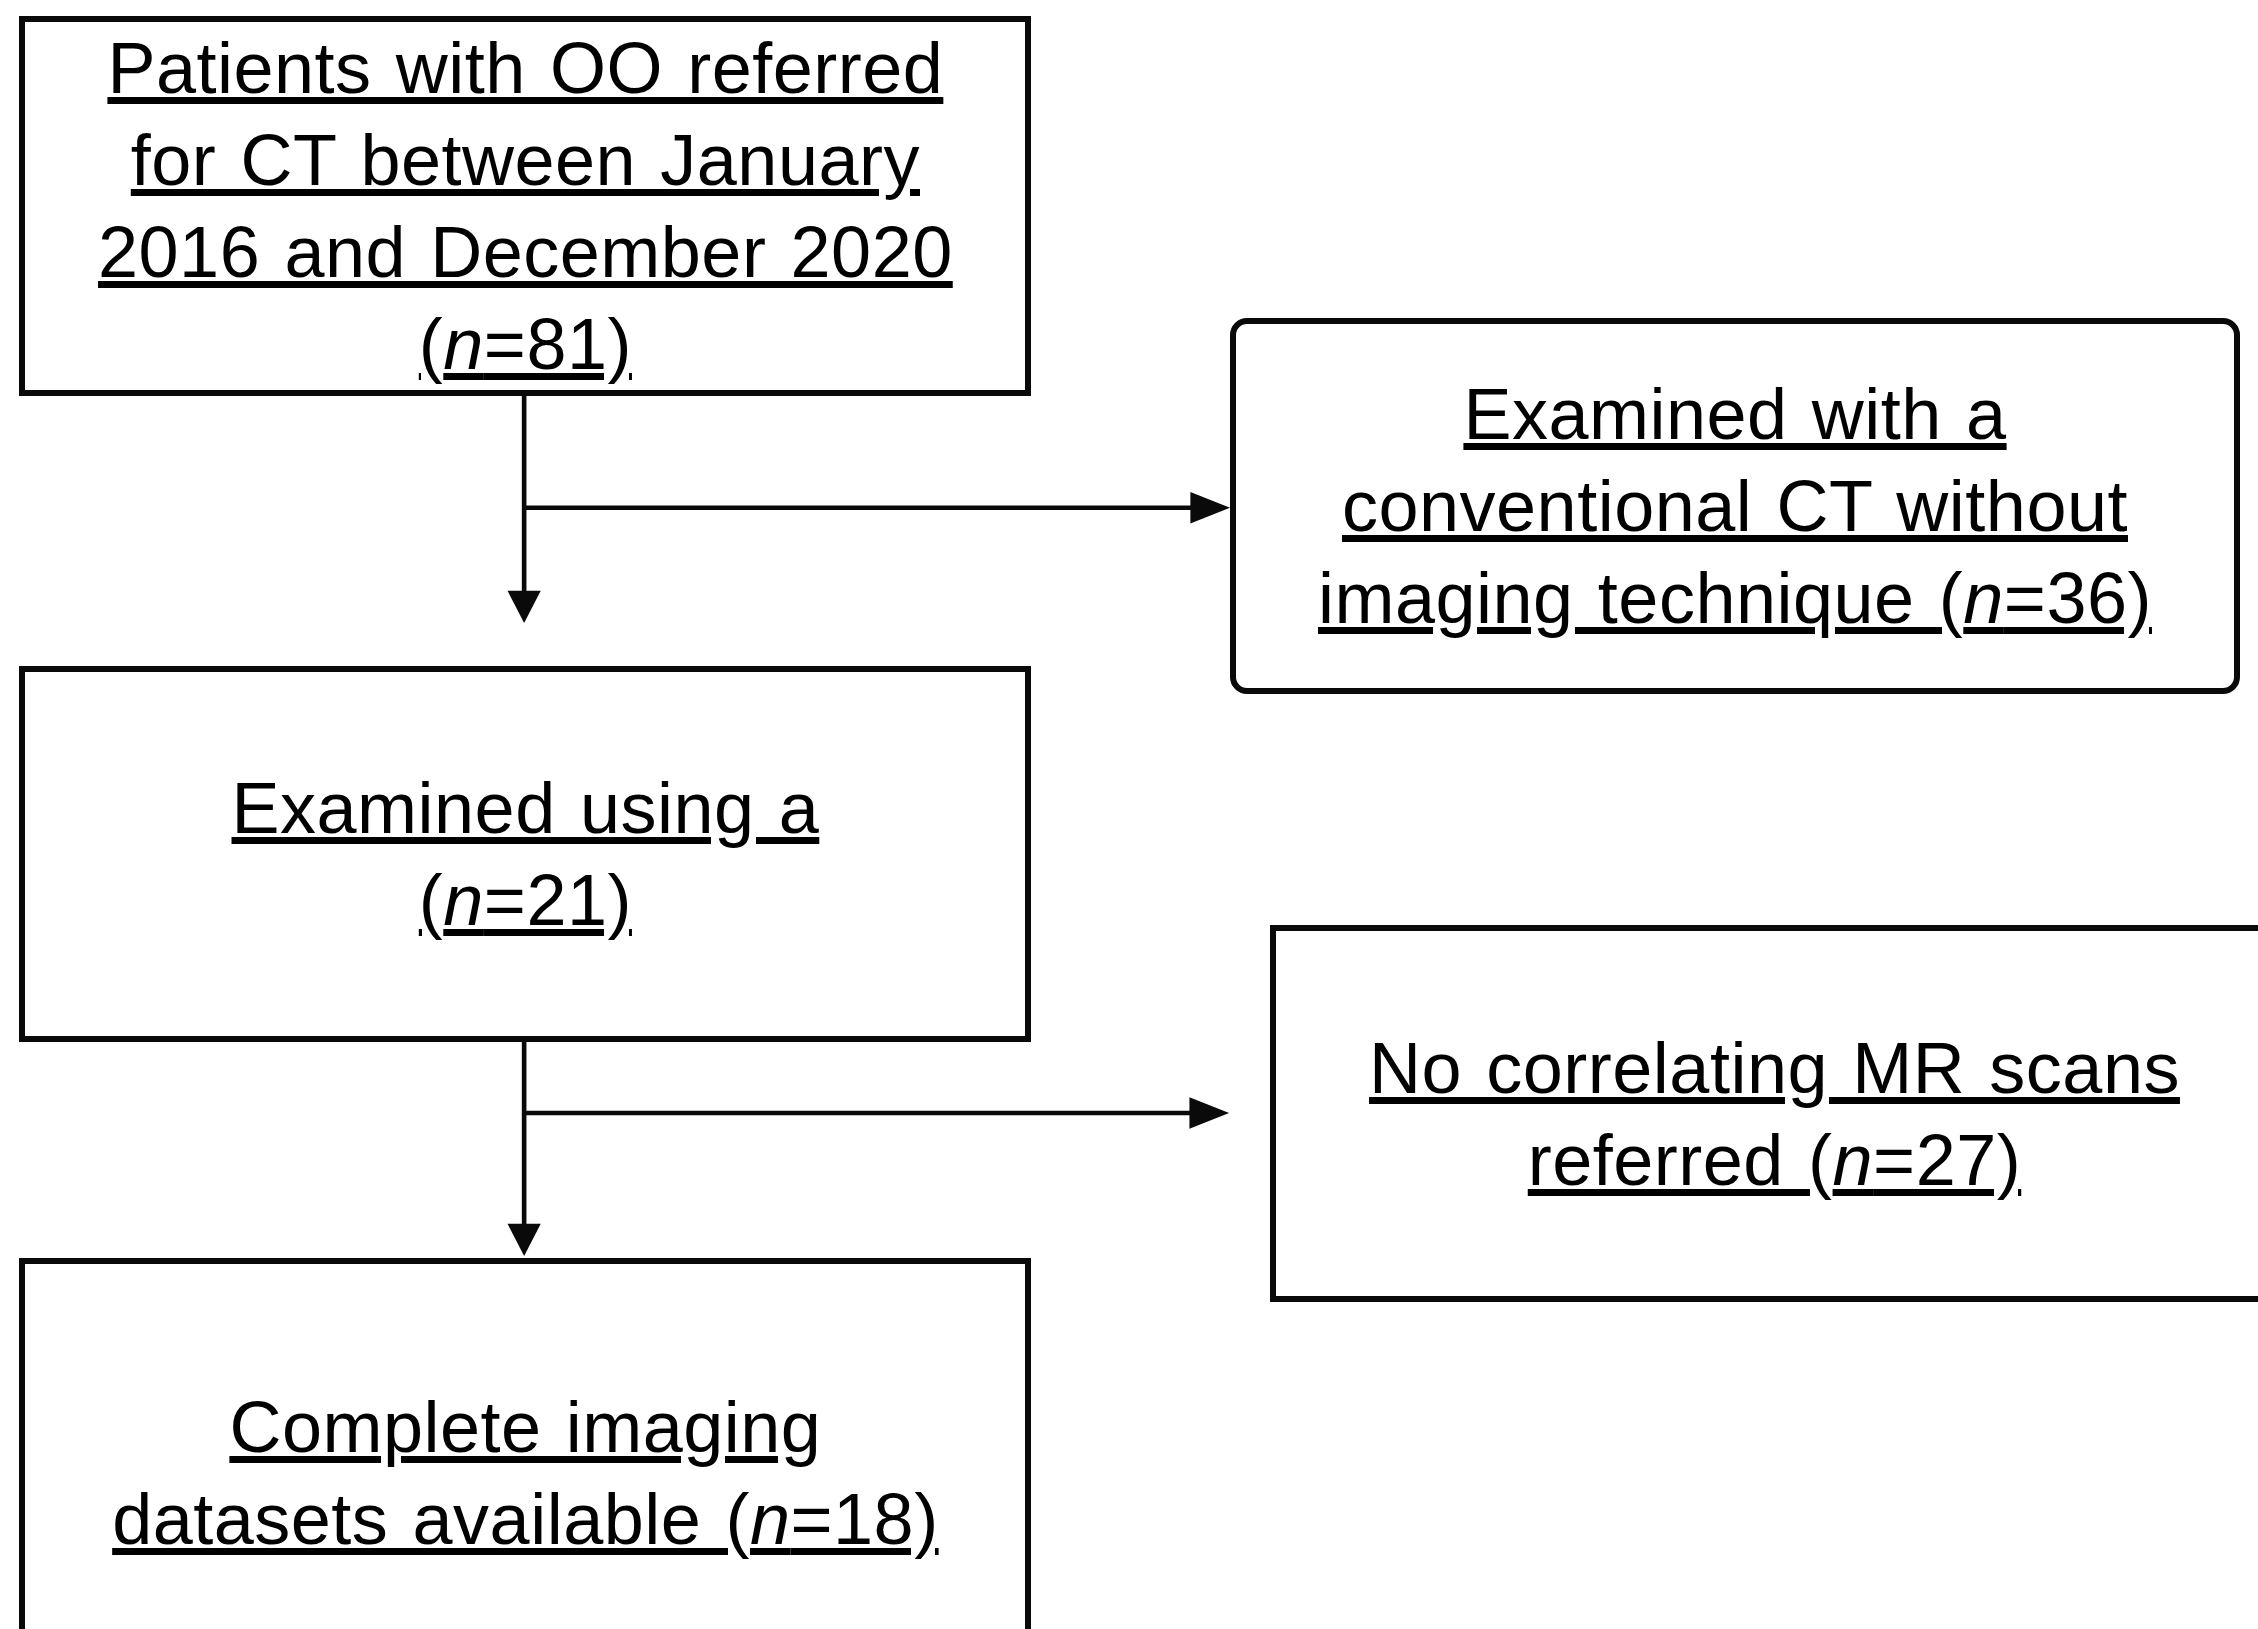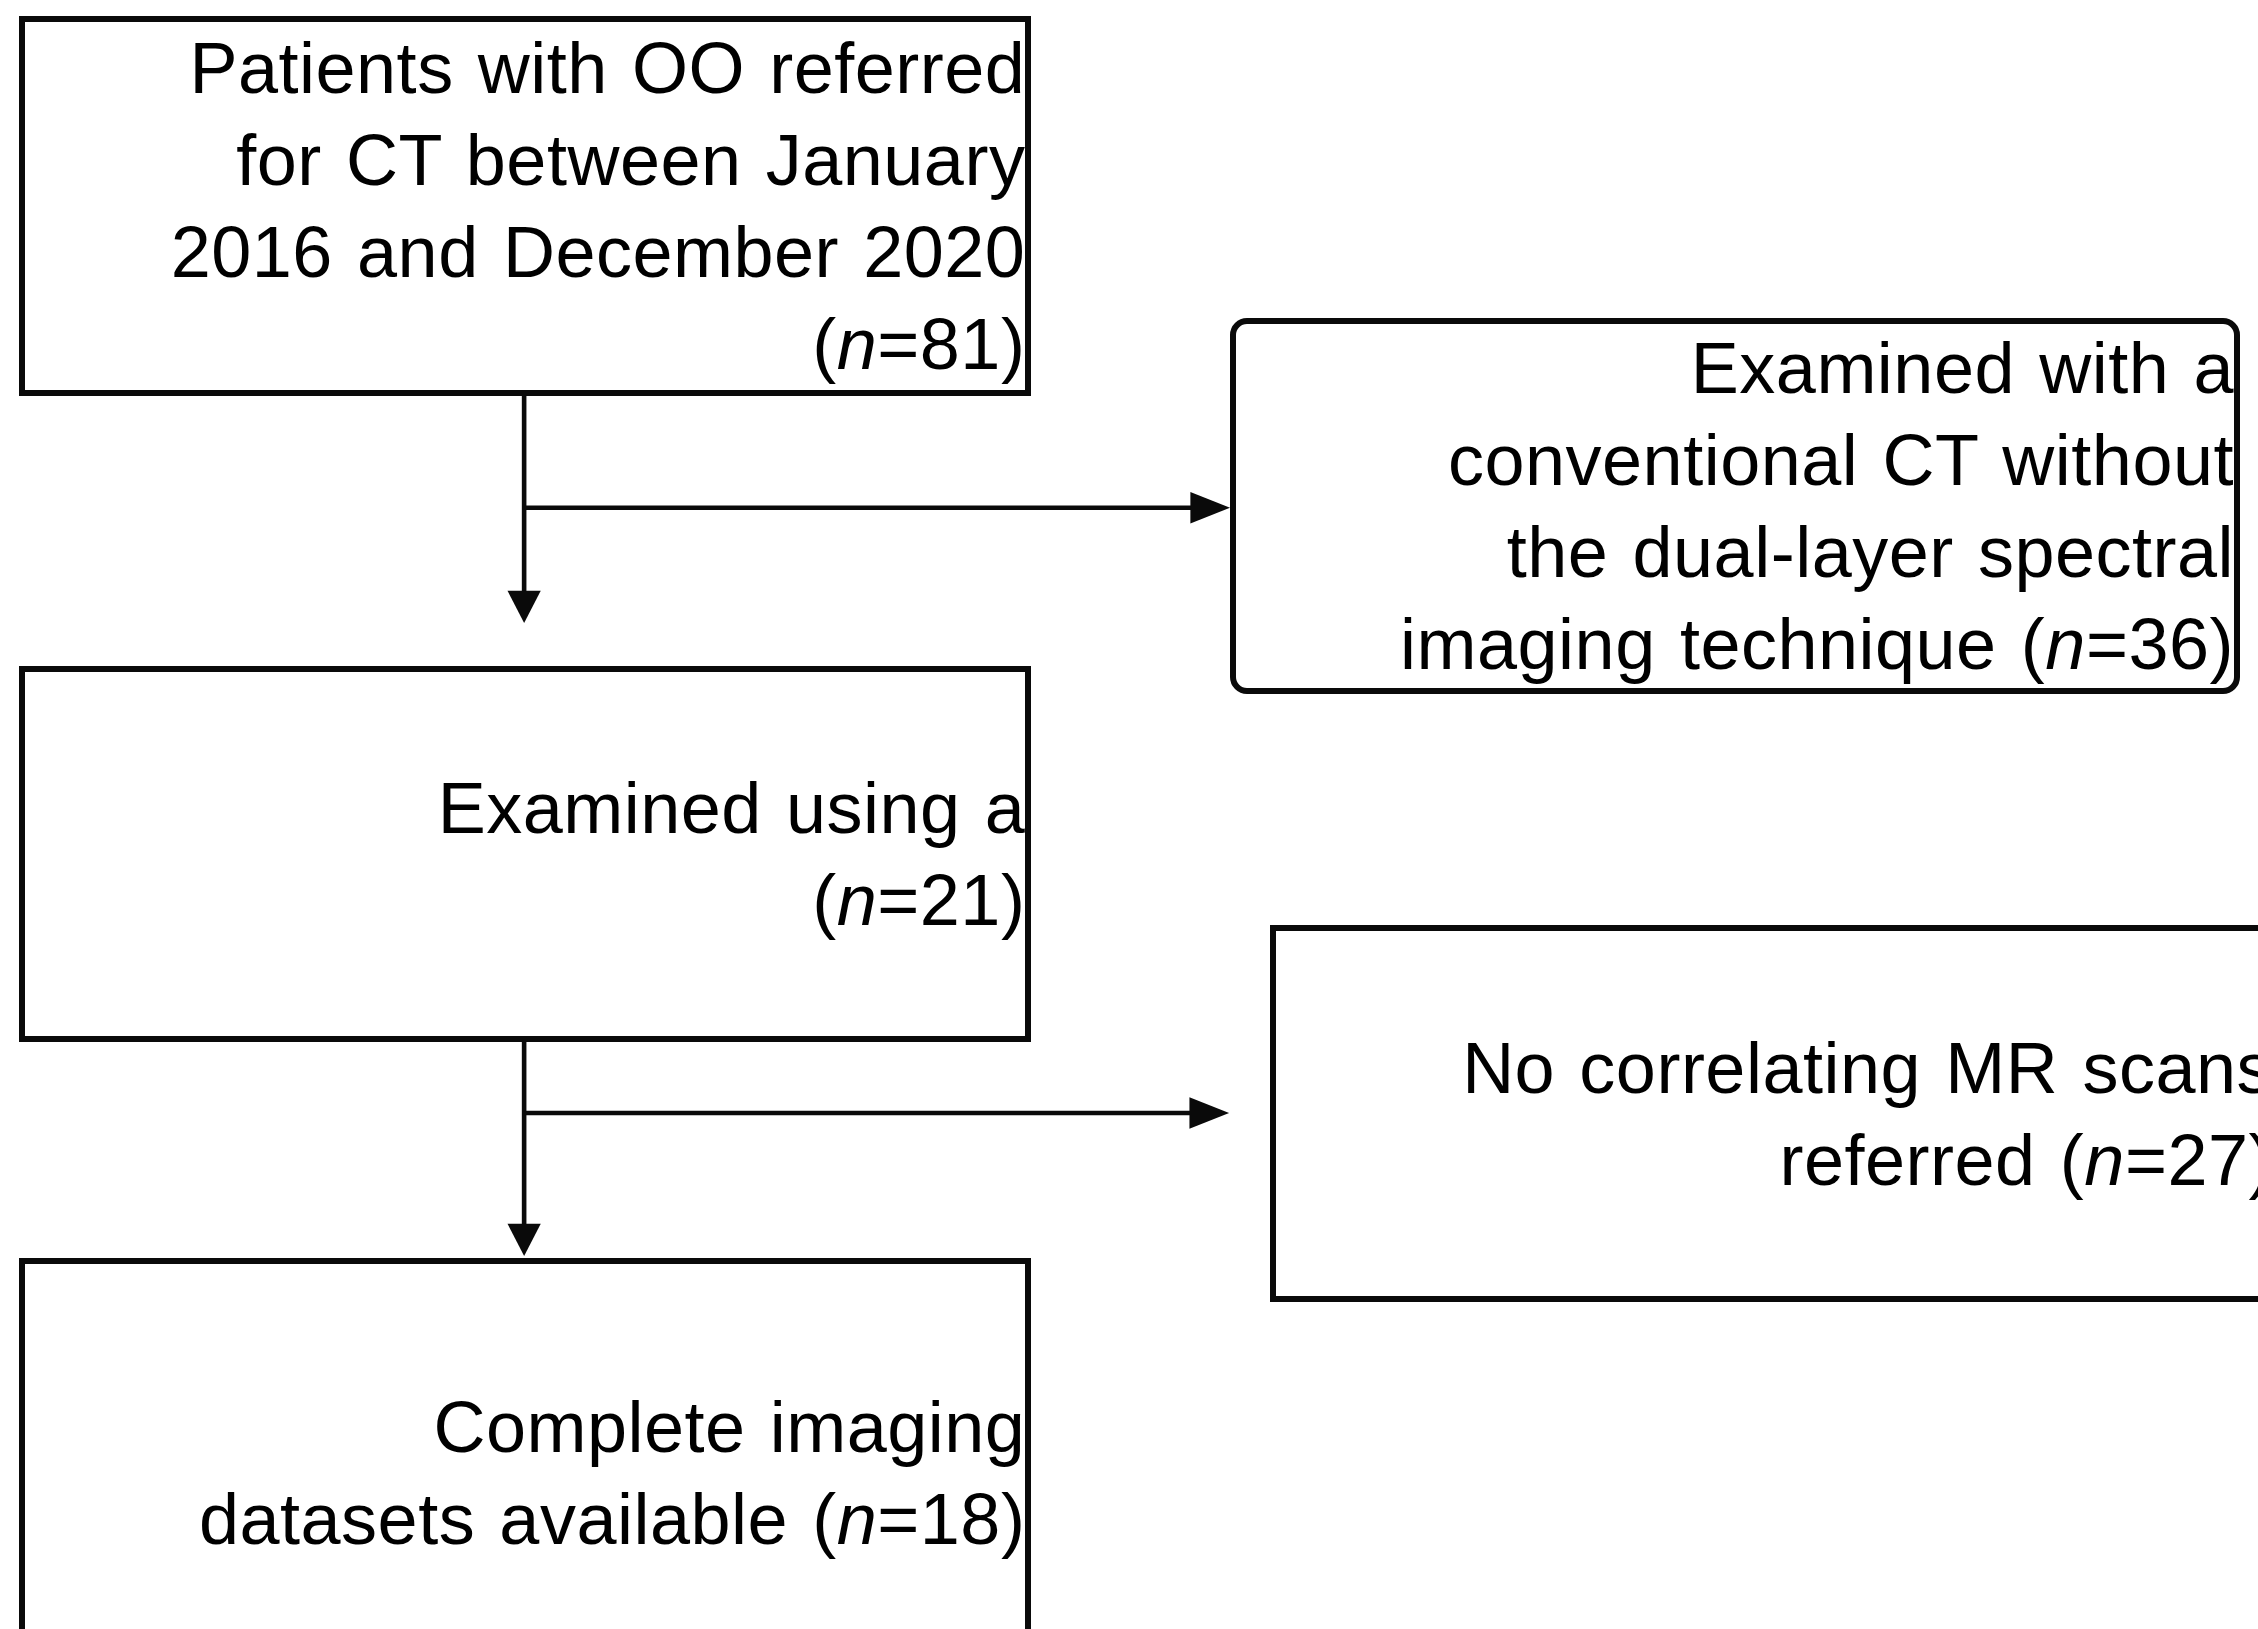--- a/index.html
+++ b/index.html
@@ -25,27 +25,28 @@
     pointer-events: none;
   }
   .box {
     position: absolute;
     box-sizing: border-box;
     background: #ffffff;
     border: 6.5px solid #0a0a0a;
     display: flex;
     flex-direction: column;
     justify-content: center;
-    align-items: flex-end;
+    align-items: center;
     text-align: center;
     font-size: 72px;
     line-height: 92px;
     letter-spacing: 0.5px;
     word-spacing: 3.7px;
     white-space: nowrap;
+    text-decoration: underline;
   }
   .box .line { display: block; }
   .nv { font-style: italic; }
 
   .box-referred     { left: 19.4px;   top: 15.7px;   width: 1012px; height: 380px; }
   .box-conventional { left: 1230px; top: 318px;  width: 1010px; height: 376px; border-radius: 17px; }
   .box-spectral     { left: 19.4px;   top: 623px;  width: 1012px; height: 376px; margin-top: 43px; }
   .box-nomr         { left: 1270px; top: 925px; width: 1009px; height: 377px; }
   .box-complete     { left: 19.4px;   top: 1258px; width: 1012px; height: 430px; }
 
@@ -102,23 +103,20 @@
   </div>
 
   <div class="box box-conventional">
     <div class="line">
       <span>Examined with a</span>
     </div>
     <div class="line">
       <span>conventional CT without</span>
     </div>
     <div class="line">
-      <span>the dual-layer spectral</span>
-    </div>
-    <div class="line">
       <span>imaging technique (</span><i class="nv">n</i><span>=36)</span>
     </div>
   </div>
 
   <div class="box box-spectral">
     <div class="line">
       <span>Examined using a</span>
     </div>
     <div class="line">
       <span>(</span><i class="nv">n</i><span>=21)</span>

